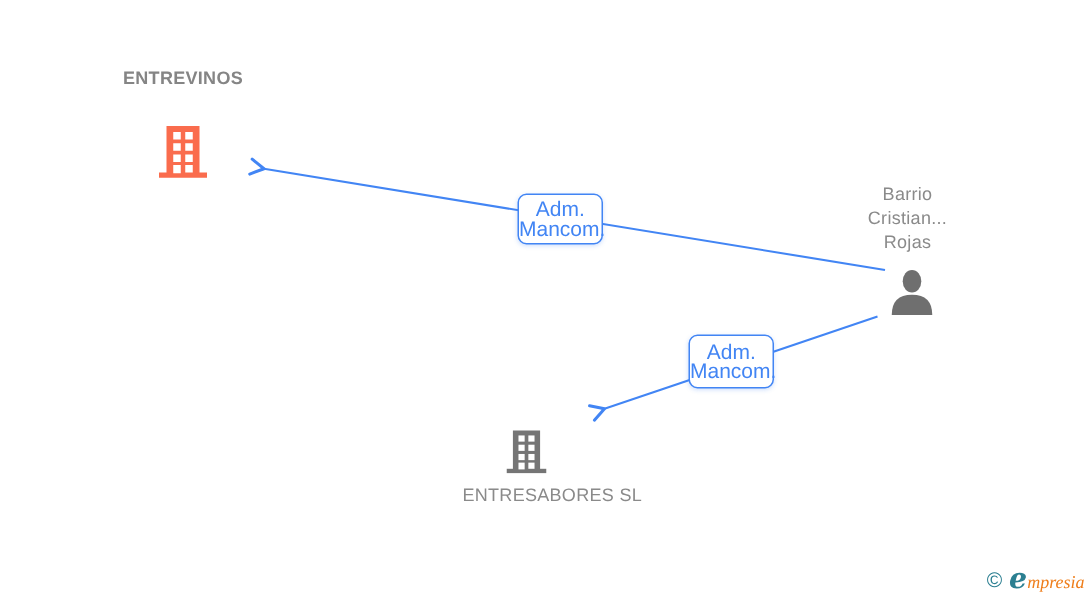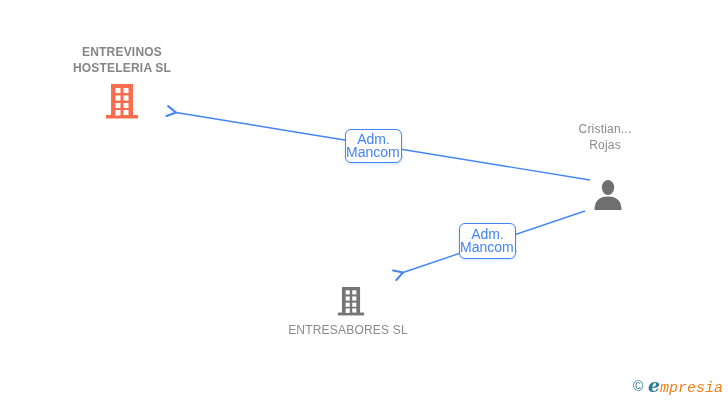--- a/index.html
+++ b/index.html
@@ -57,43 +57,42 @@
     vertical-align: 1px;
   }
   .watermark .brand-e {
     color: #2b7f91;
     font-family: "DejaVu Serif", serif;
     font-size: 19px;
     font-weight: 700;
   }
   .watermark .brand-rest {
     color: #ef7e1b;
-    font-family: Liberation Mono, monospace;
-    font-size: 15px;
+    font-family: Liberation Serif, serif;
+    font-size: 12px;
   }
 </style>
 </head>
 <body>
 
 <div class="canvas">
 
   <svg class="edges" xmlns="http://www.w3.org/2000/svg">
     <defs>
       <marker id="arrowV" viewBox="0 0 10 10" refX="1.5" refY="5" markerWidth="9" markerHeight="9" orient="auto">
         <path d="M8.5 1 L1.5 5 L8.5 9" fill="none" stroke="#4285f4" stroke-width="1.6" stroke-linecap="round" stroke-linejoin="round"></path>
       </marker>
     </defs>
     <line x1="590" y1="180" x2="176" y2="112.5" stroke="#4285f4" stroke-width="1.4" marker-end="url(#arrowV)"></line>
     <line x1="585" y1="211" x2="403" y2="272.5" stroke="#4285f4" stroke-width="1.4" marker-end="url(#arrowV)"></line>
   </svg>
 
   <div>
     <div class="node-label bold" style="left:32px; top:44px; width:180px;">
       <span class="l" style="display:block">ENTREVINOS</span>
-      <span class="l" style="display:block">HOSTELERIA SL</span>
     </div>
     <span class="icon-wrap" style="left:105px; top:83px;">
       <svg width="34" height="36" viewBox="0 0 34 36" xmlns="http://www.w3.org/2000/svg">
         <g fill="#fa6c4d">
           <rect x="1" y="32" width="32" height="3.5"></rect>
           <rect x="6" y="1" width="22" height="31.5"></rect>
         </g>
         <g fill="#ffffff">
           <rect x="10.5" y="5" width="5" height="5"></rect>
           <rect x="18.5" y="5" width="5" height="5"></rect>
@@ -103,20 +102,21 @@
           <rect x="18.5" y="20" width="5" height="5"></rect>
           <rect x="18.5" y="27" width="5" height="5"></rect>
           <rect x="10.5" y="27" width="5" height="5.5"></rect>
         </g>
       </svg>
     </span>
   </div>
 
   <div>
     <div class="node-label" style="left:545px; top:121px; width:120px;">
+      <span style="display:block">Barrio</span>
       <span style="display:block">Cristian...</span>
       <span style="display:block">Rojas</span>
     </div>
     <span class="icon-wrap" style="left:592px; top:180px;">
       <svg width="32" height="30" viewBox="0 0 32 30" xmlns="http://www.w3.org/2000/svg">
         <g fill="#6f6f6f">
           <ellipse cx="16" cy="7.5" rx="6.2" ry="7.5"></ellipse>
           <path d="M2.5 30 Q2.5 16.5 16 16.5 Q29.5 16.5 29.5 30 Z"></path>
         </g>
       </svg>
@@ -135,21 +135,21 @@
           <rect x="18.5" y="5" width="5" height="5"></rect>
           <rect x="10.5" y="12.5" width="5" height="5"></rect>
           <rect x="18.5" y="12.5" width="5" height="5"></rect>
           <rect x="10.5" y="20" width="5" height="5"></rect>
           <rect x="18.5" y="20" width="5" height="5"></rect>
           <rect x="18.5" y="27" width="5" height="5"></rect>
           <rect x="10.5" y="27" width="5" height="5.5"></rect>
         </g>
       </svg>
     </span>
-    <div class="node-label" style="left:268px; top:322px; width:160px;">ENTRESABORES SL</div>
+    <div class="node-label" style="left:268px; top:322px; width:160px;text-align:right;">ENTRESABORES SL</div>
   </div>
 
   <div class="edge-label" style="left:345px; top:129px; width:57px; height:34px;">
     <span class="l">Adm.</span>
     <span class="l">Mancom.</span>
   </div>
 
   <div class="edge-label" style="left:459px; top:223px; width:57px; height:36px; padding-top:4px;">
     <span class="l">Adm.</span>
     <span class="l">Mancom.</span>

